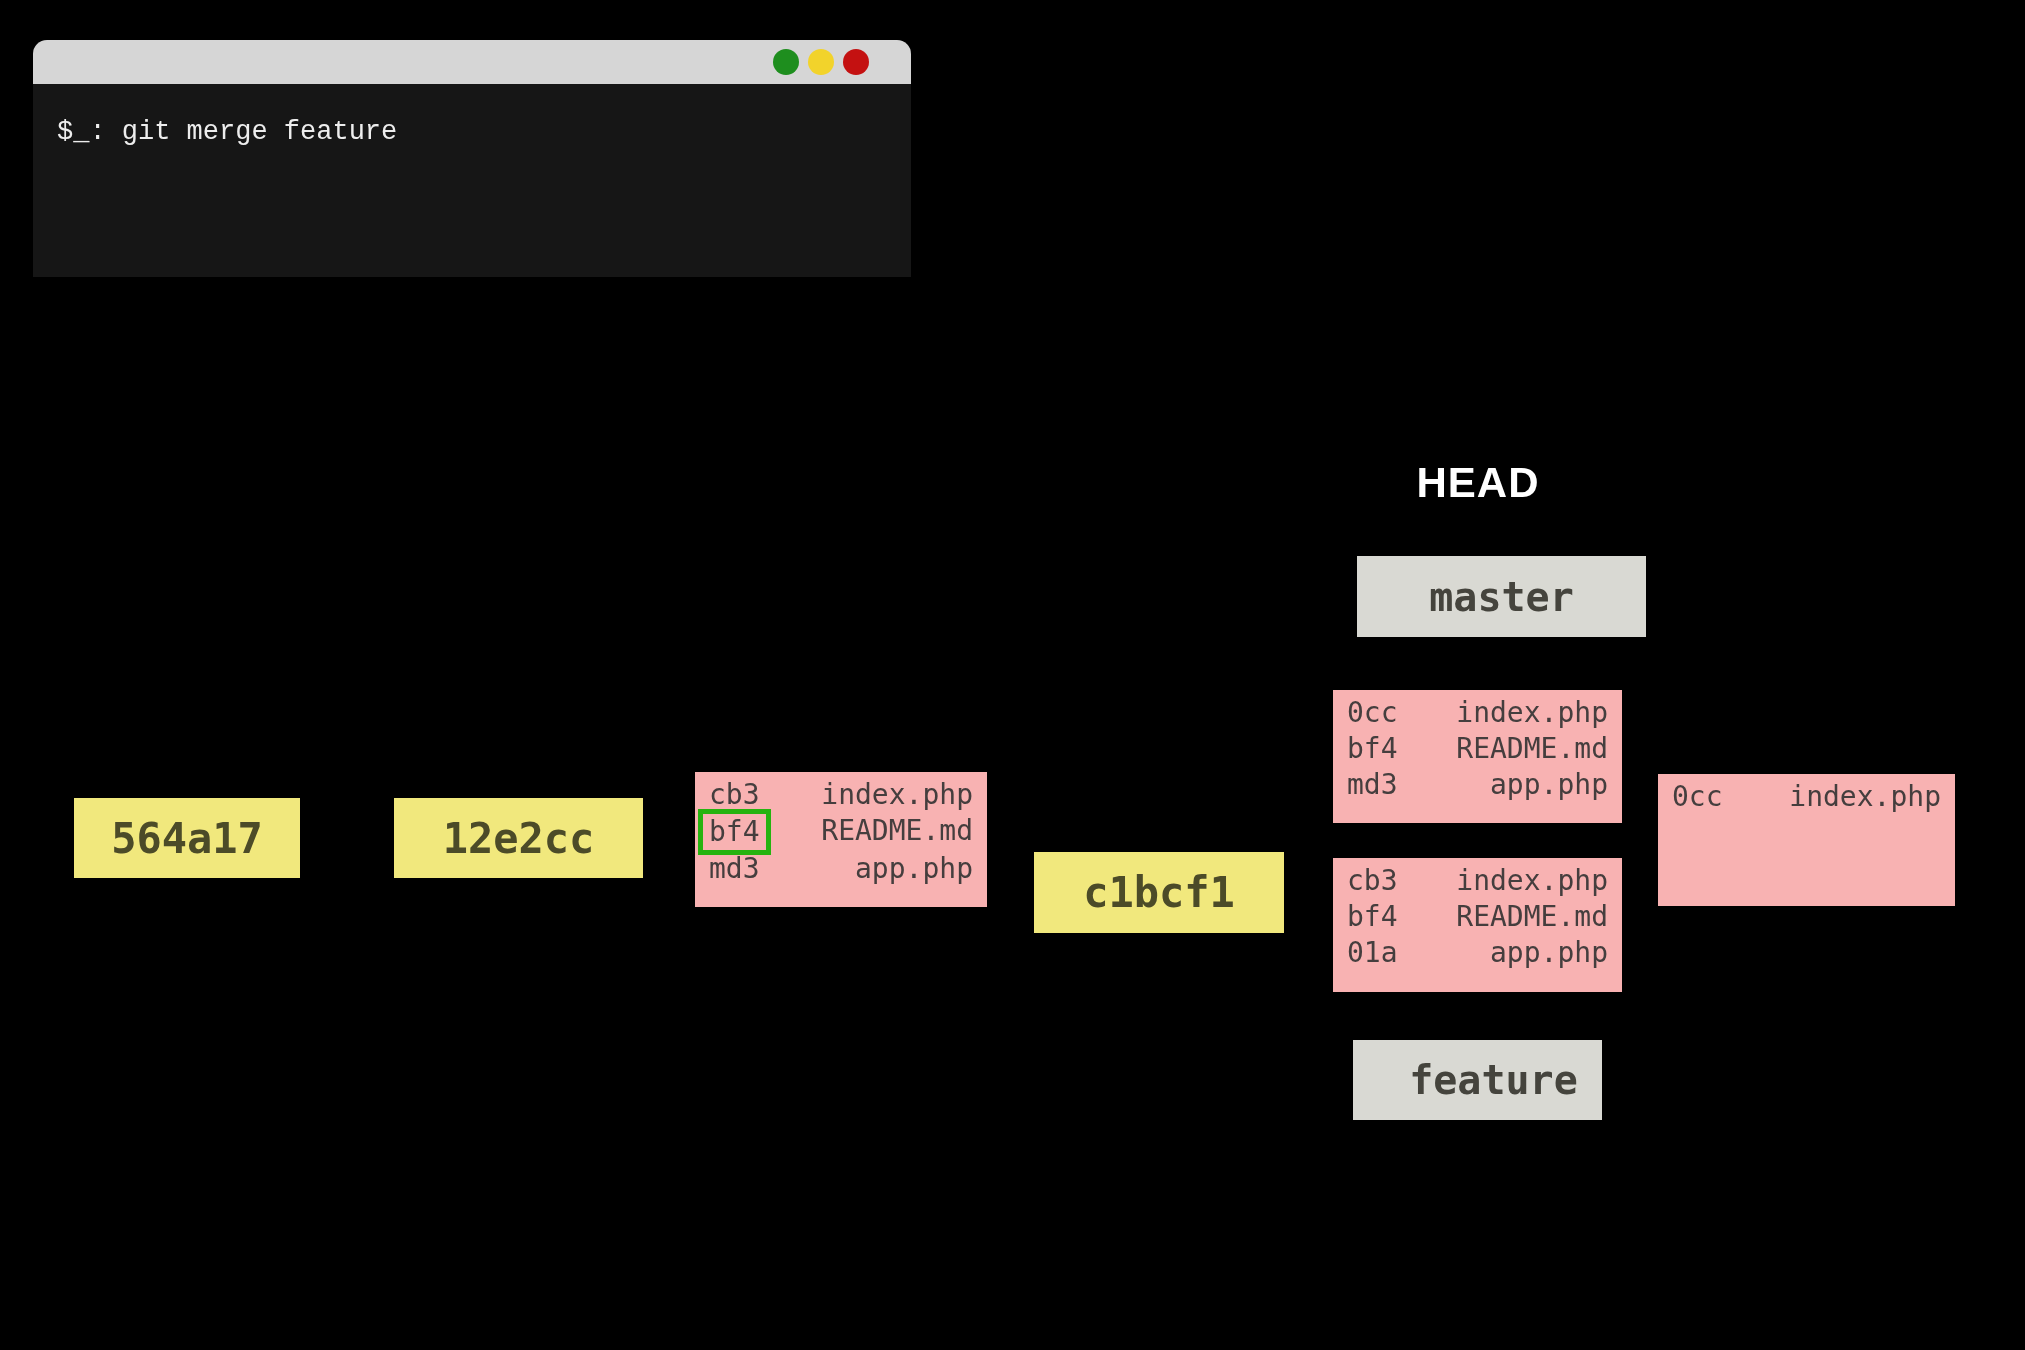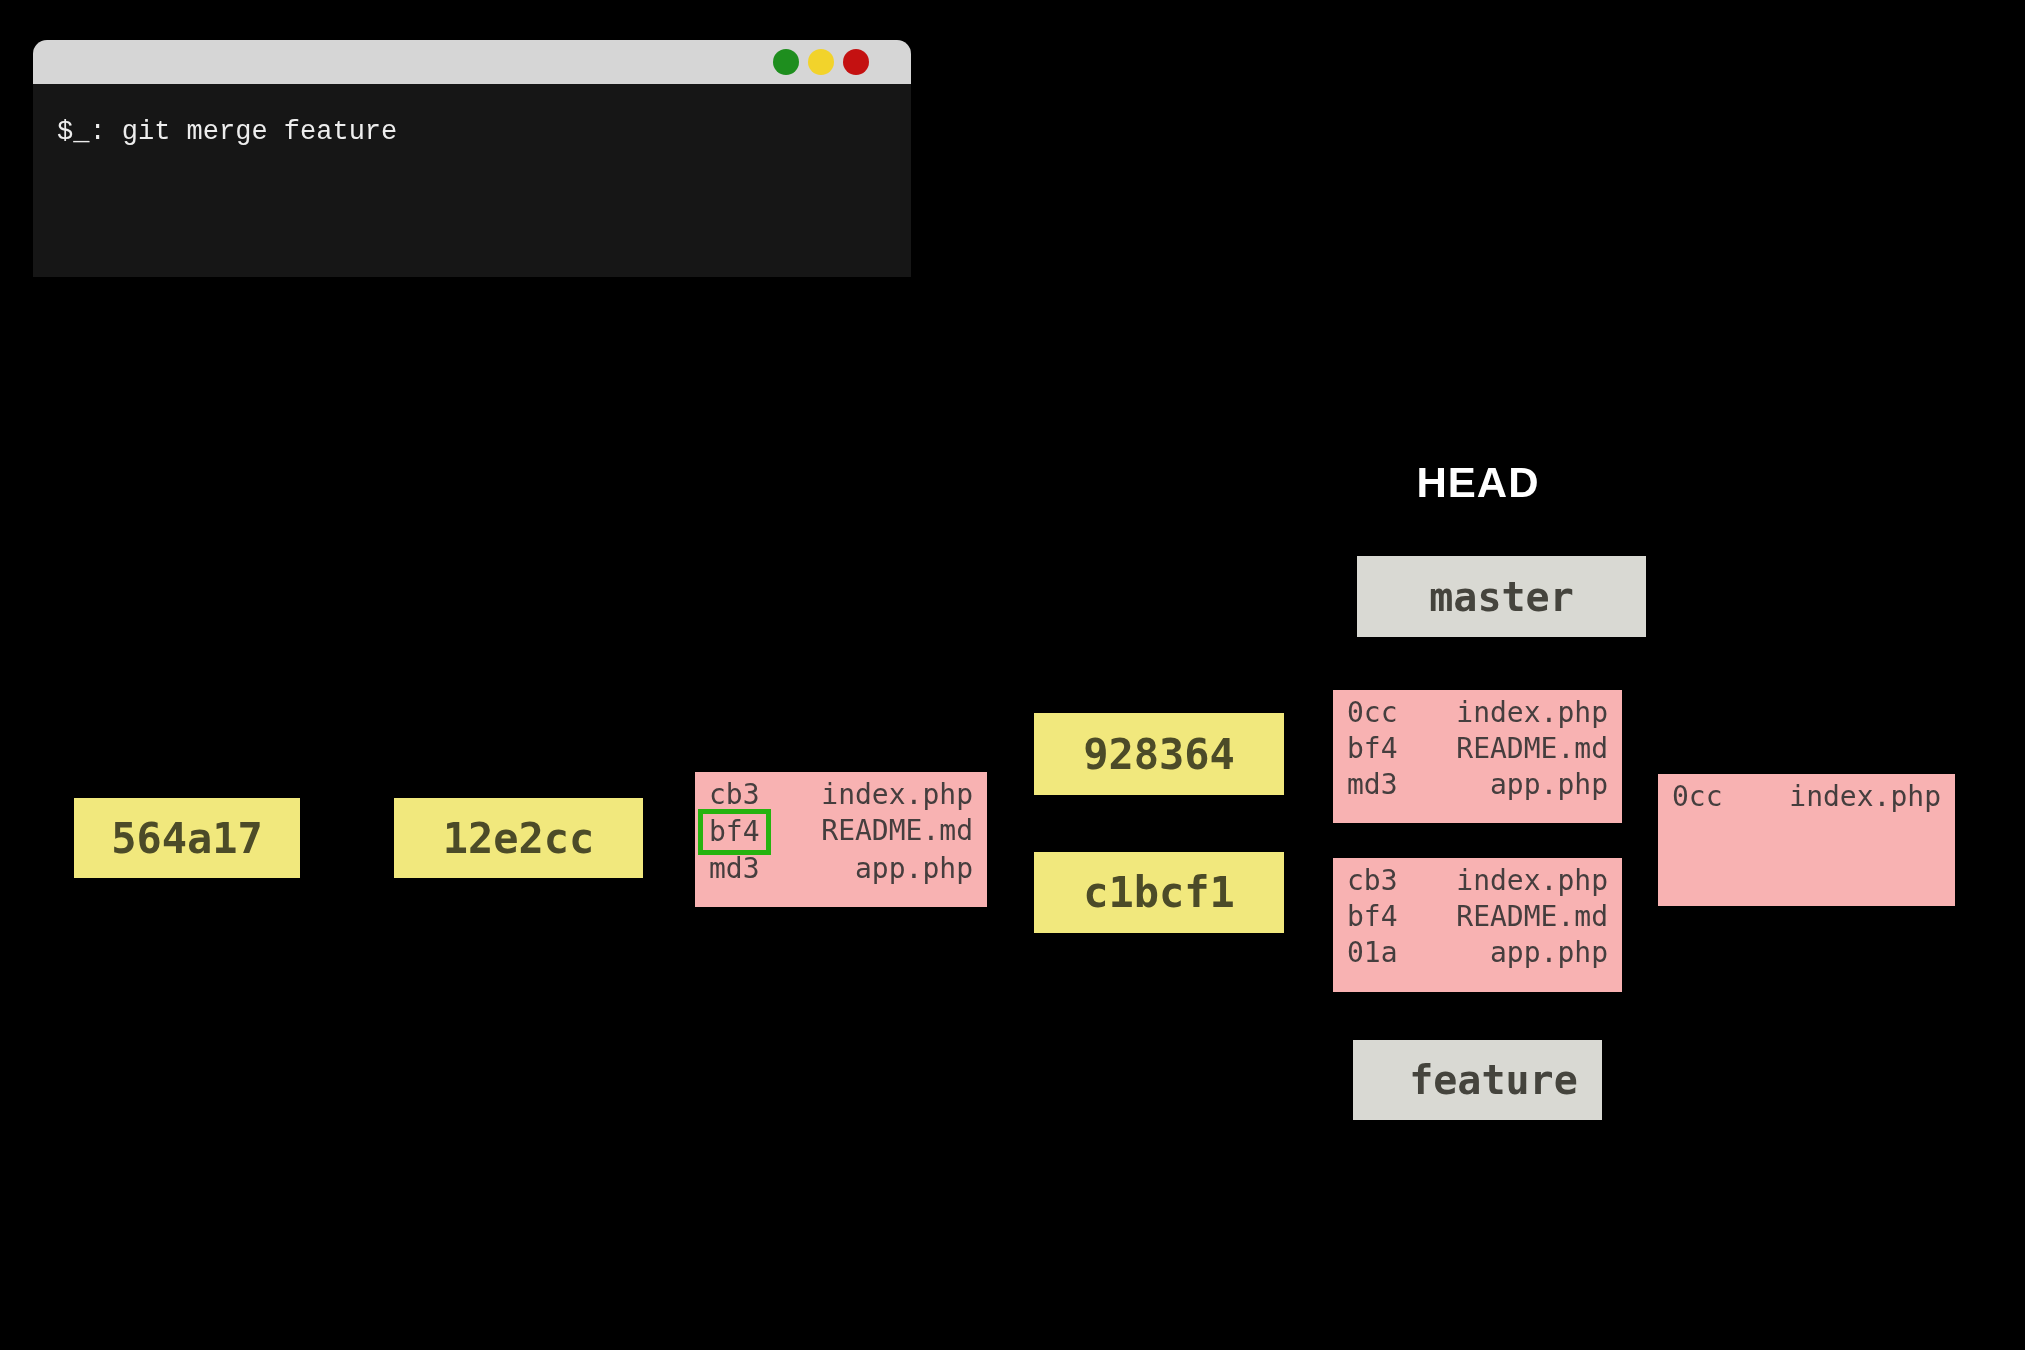--- a/index.html
+++ b/index.html
@@ -106,21 +106,20 @@
     </div>
   </div>
 
   <div class="abs head-label">HEAD</div>
 
   <div class="abs branch branch-master">master</div>
   <div class="abs branch branch-feature">feature</div>
 
   <div class="abs commit commit-564a17">564a17</div>
   <div class="abs commit commit-12e2cc">12e2cc</div>
-  <div class="abs commit commit-928364">928364</div>
   <div class="abs commit commit-c1bcf1">c1bcf1</div>
 
   <div class="abs tree tree-0">
       <div class="tree-row"><span class="hash">cb3</span><span class="file">index.php</span></div>
       <div class="tree-row"><span class="hash hl">bf4</span><span class="file">README.md</span></div>
       <div class="tree-row"><span class="hash">md3</span><span class="file">app.php</span></div>
     </div>
   <div class="abs tree tree-1">
       <div class="tree-row"><span class="hash">0cc</span><span class="file">index.php</span></div>
       <div class="tree-row"><span class="hash">bf4</span><span class="file">README.md</span></div>

